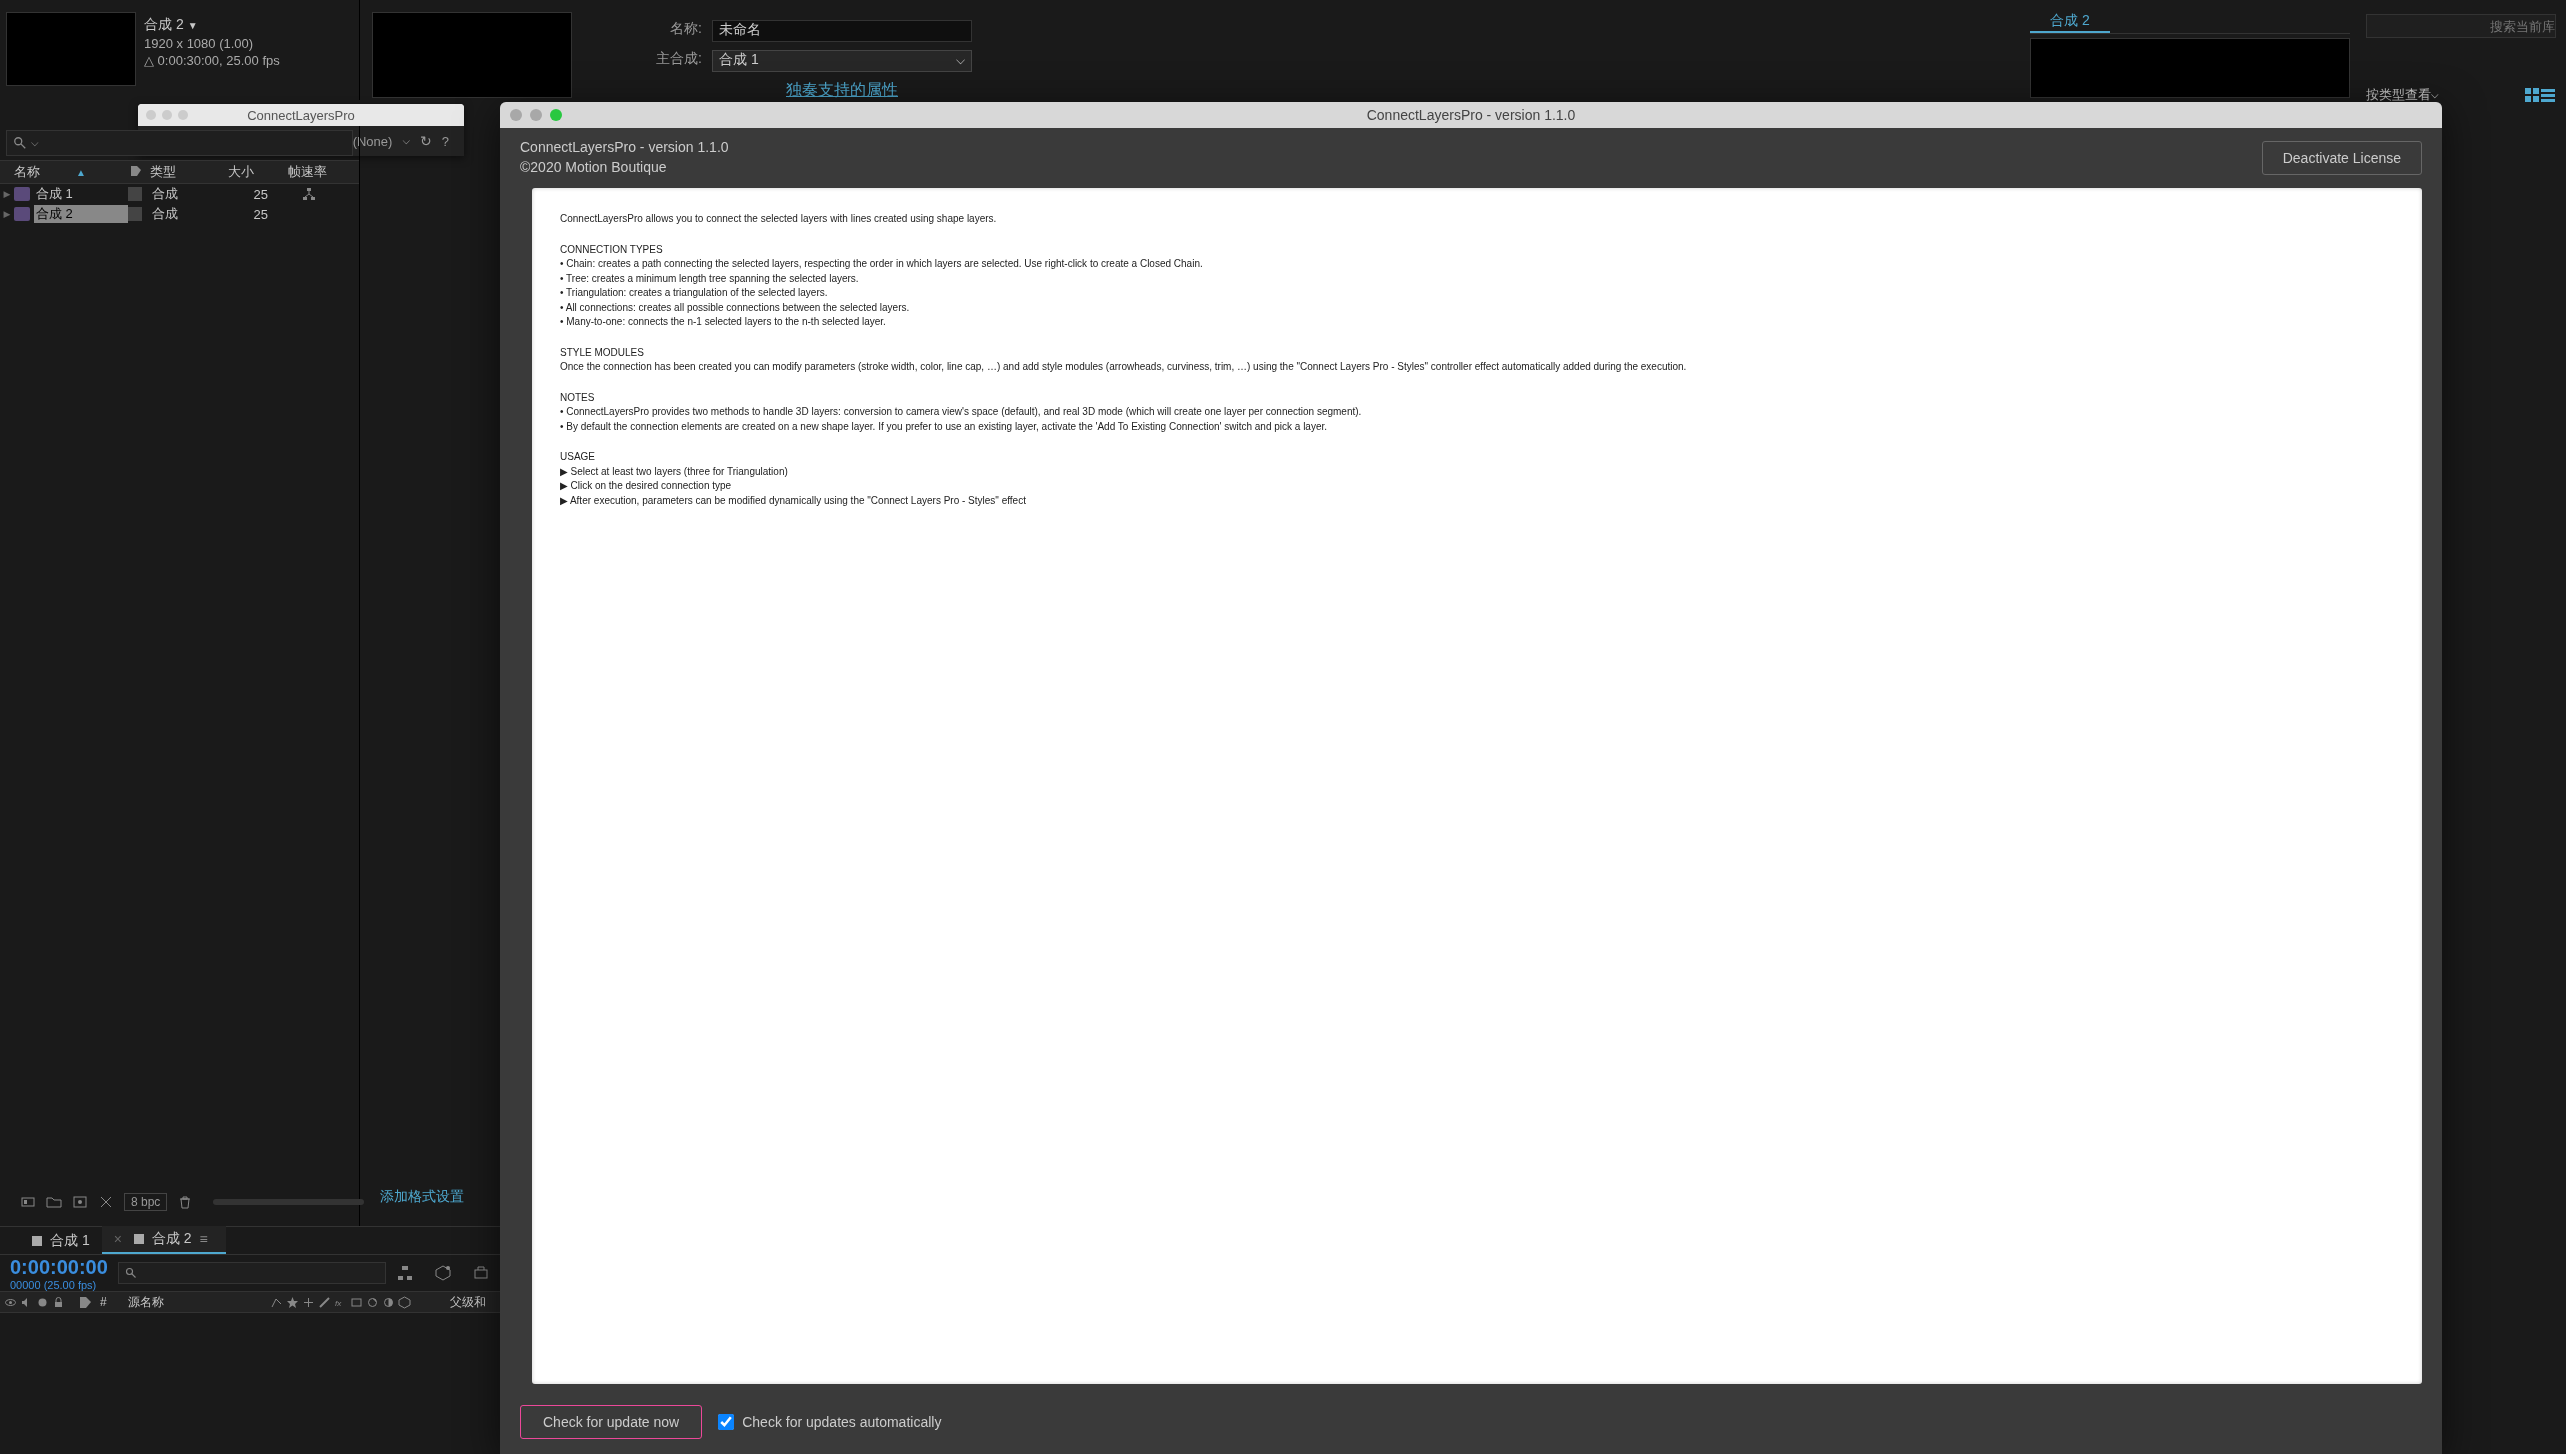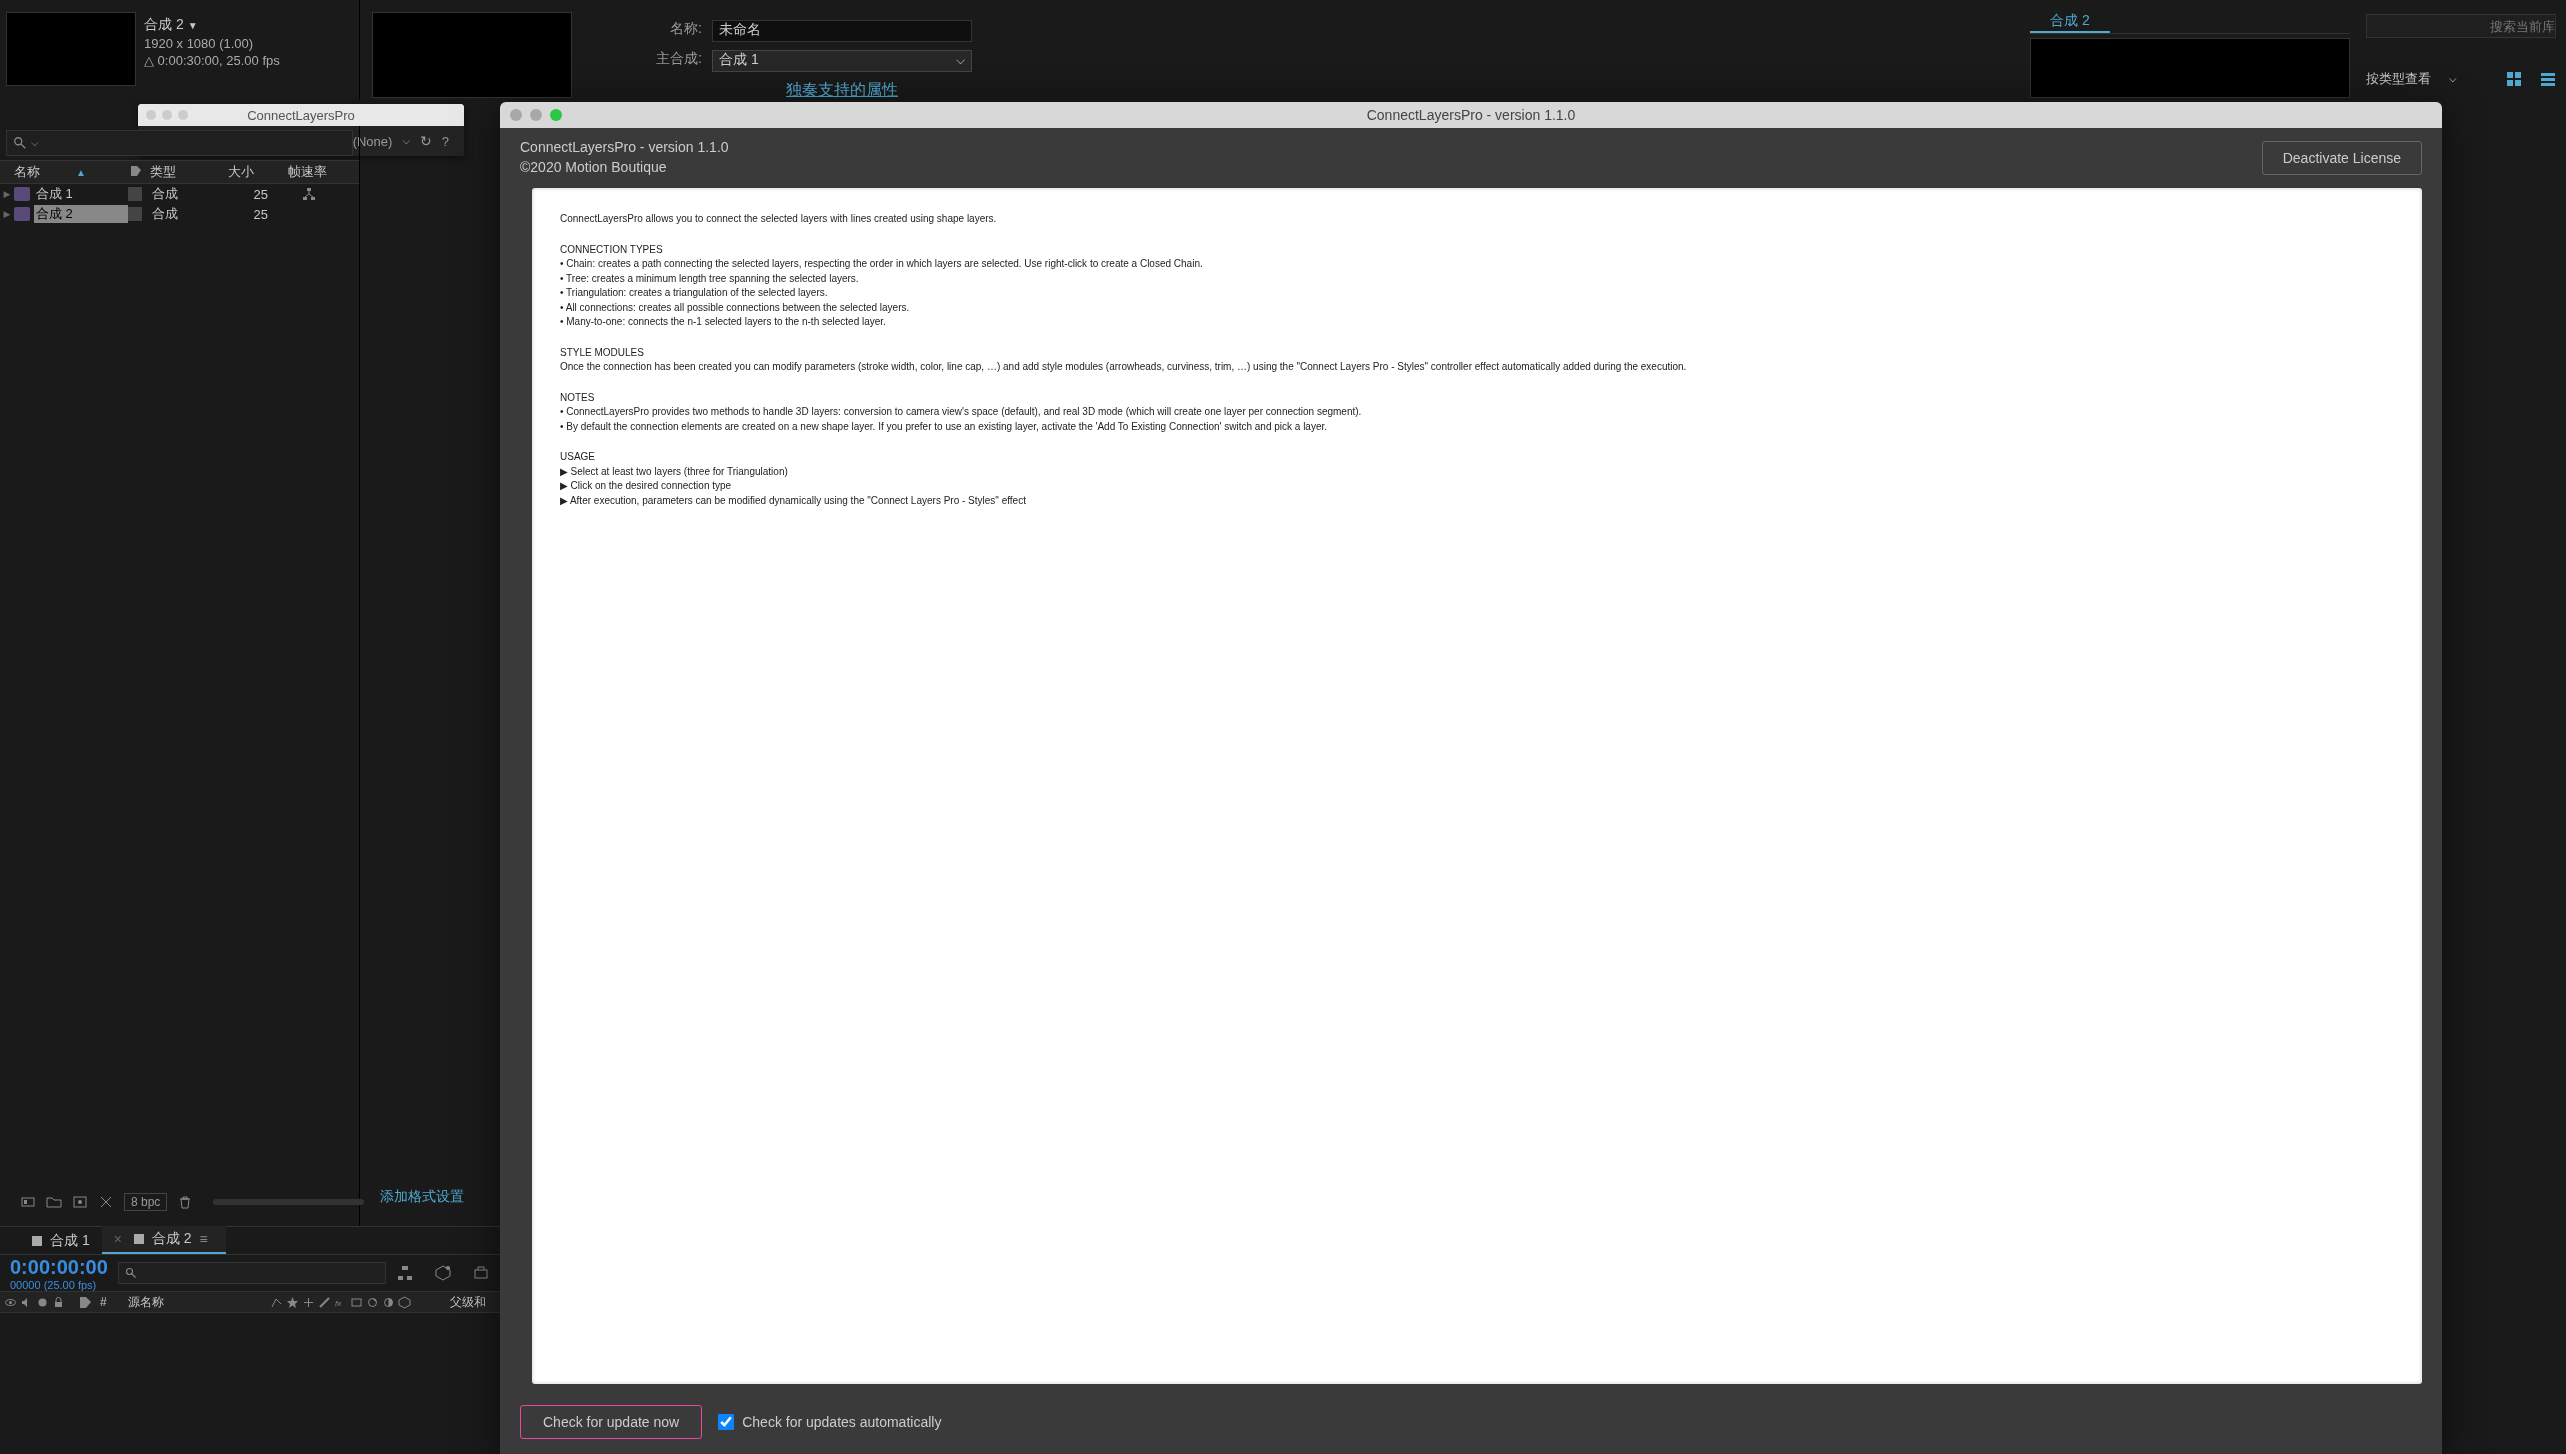--- a/index.html
+++ b/index.html
@@ -26,21 +26,21 @@
 
 .right-section { width: 336px; padding: 10px 6px 0 10px; }
 .right-tab-bar { height: 24px; border-bottom: 1px solid #333; display: flex; }
 .right-tab { padding: 2px 20px; color: #4ea8cf; font-size: 14px; border-bottom: 2px solid #4ea8cf; }
 .right-preview { height: 60px; background: #000; border: 1px solid #333; margin-top: 4px; }
 
 .far-right { width: 210px; padding: 14px 10px 0 10px; }
 .search-row { display: flex; align-items: center; background: #1f1f1f; border: 1px solid #333; height: 24px; padding: 0 6px; gap: 6px; }
 .search-row svg { width: 14px; height: 14px; fill: #888; }
 .search-row input { background: transparent; border: none; color: #888; font-size: 13px; flex: 1; outline: none; text-align: right; }
-.view-type-row { display: flex; align-items: center; margin-top: 32px; gap: 18px; }
+.view-type-row { display: flex; align-items: center; margin-top: 48px; gap: 0; }
 .view-type-row .spacer { flex: 1; }
 .view-icon { width: 16px; height: 16px; }
 
 
 .clp-mini { position: absolute; left: 138px; top: 104px; width: 326px; background: #f0f0f0; border-radius: 4px 4px 0 0; overflow: hidden; box-shadow: 0 2px 8px rgba(0,0,0,.5); }
 .clp-mini-title { height: 22px; display: flex; align-items: center; justify-content: center; position: relative; background: #e8e8e8; }
 .clp-mini-title .traffic { position: absolute; left: 8px; display: flex; gap: 6px; }
 .clp-mini-title .tl { width: 10px; height: 10px; border-radius: 50%; background: #ccc; }
 .clp-mini-title span { font-size: 13px; color: #555; }
 .clp-mini-toolbar { height: 30px; background: #232323; display: flex; align-items: center; padding: 0 8px; gap: 10px; }

